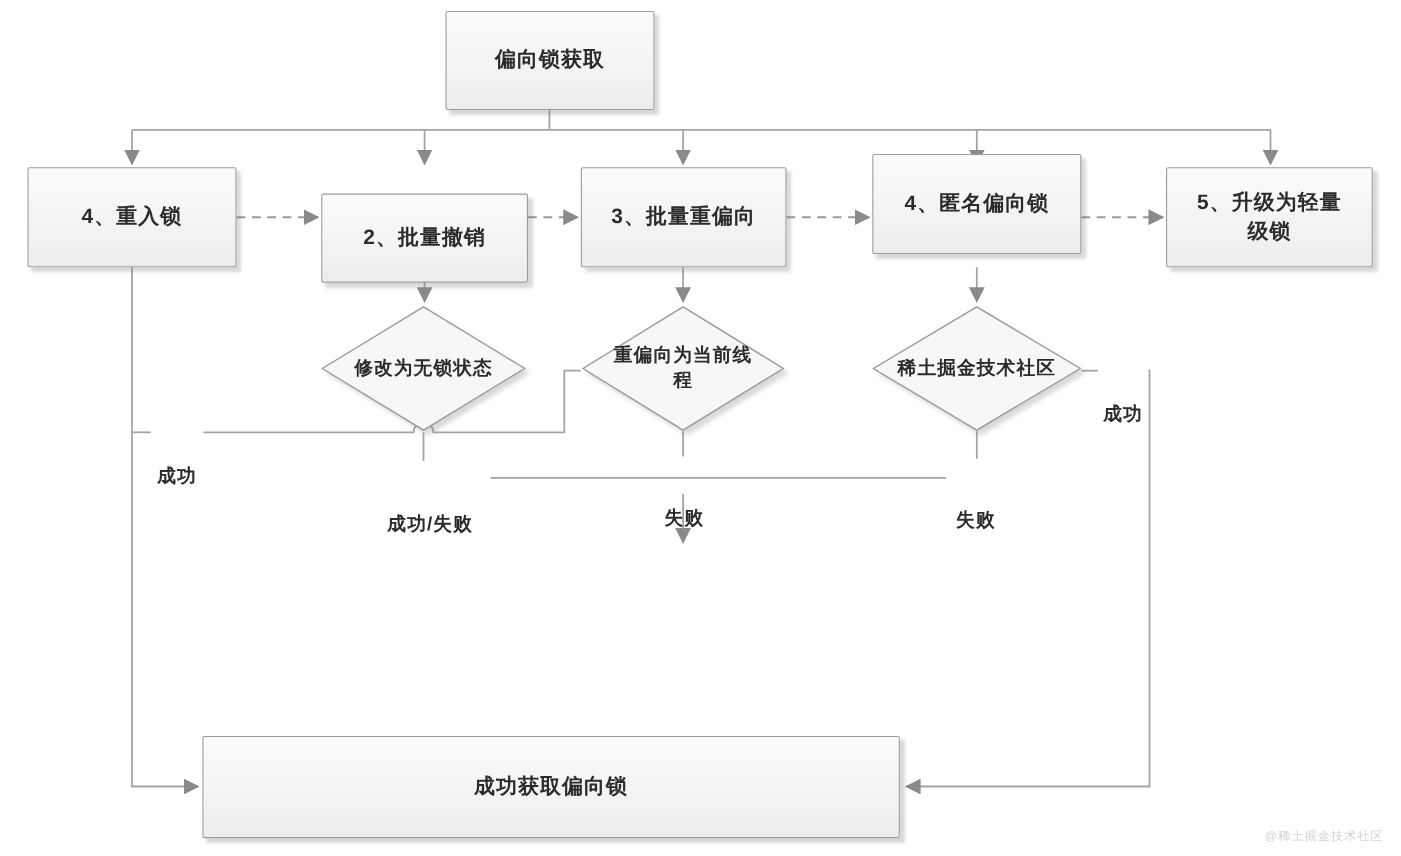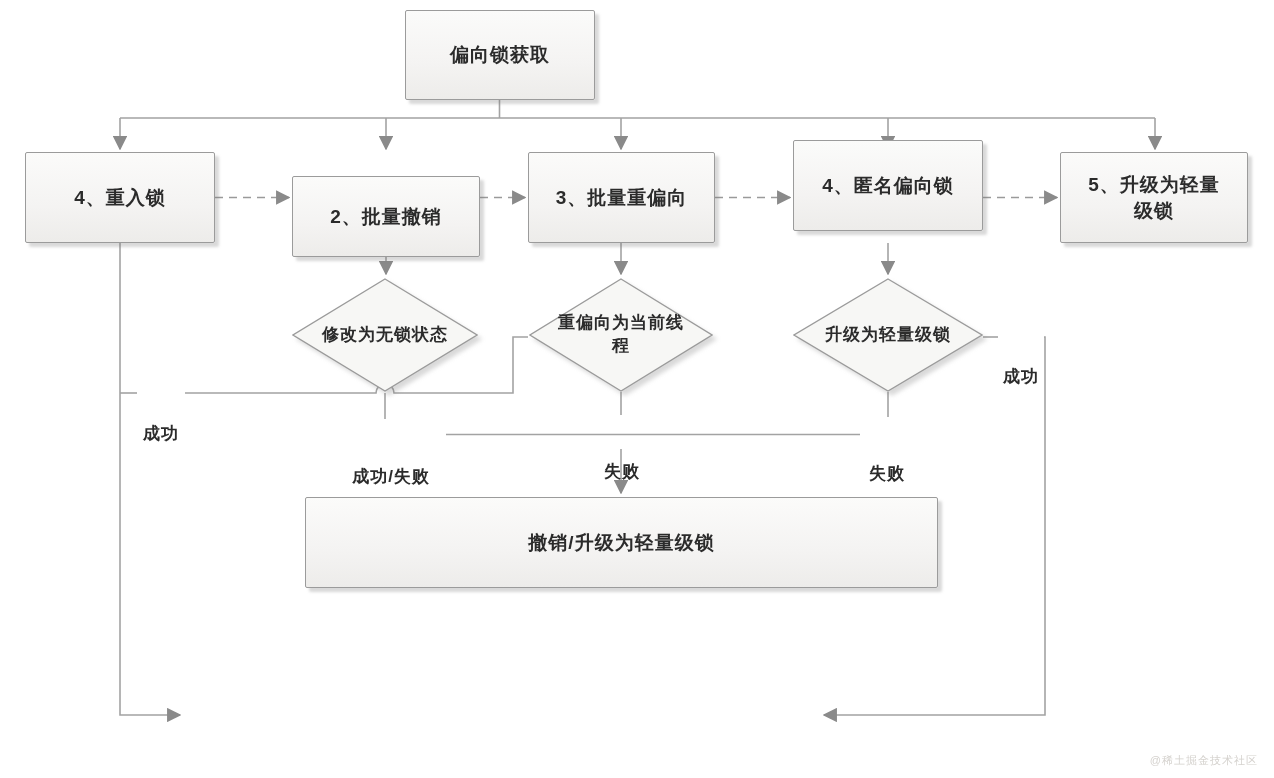--- a/index.html
+++ b/index.html
@@ -152,27 +152,27 @@
     <svg width="186" height="114" viewBox="0 0 186 114">
       <polygon points="93,1 185,57 93,113 1,57"></polygon>
     </svg>
     <span class="diamond-label">修改为无锁状态</span>
   </div>
 
   <div class="diamond" style="left:793px; top:278px; width:190px; height:114px;">
     <svg width="190" height="114" viewBox="0 0 190 114">
       <polygon points="95,1 189,57 95,113 1,57"></polygon>
     </svg>
-    <span class="diamond-label">升级为轻量级锁</span>
+    <span class="diamond-label">稀土掘金技术社区</span>
   </div>
 
-  <div class="node" style="left:305px; top:497px; width:633px; height:91px;">
-    <span class="node-label">撤销/升级为轻量级锁</span>
+
+  <div class="node" style="left:184px; top:669px; width:634px; height:93px;">
+    <span class="node-label">成功获取偏向锁</span>
   </div>
-
 
   <span class="edge-label" style="left:161px; top:393px;">成功</span>
 
   <span class="edge-label" style="left:391px; top:436px;text-align:right;">成功/失败</span>
 
   <span class="edge-label" style="left:622px; top:431px;">失败</span>
 
   <span class="edge-label" style="left:887px; top:433px;">失败</span>
 
   <span class="edge-label" style="left:1021px; top:336px;">成功</span>

